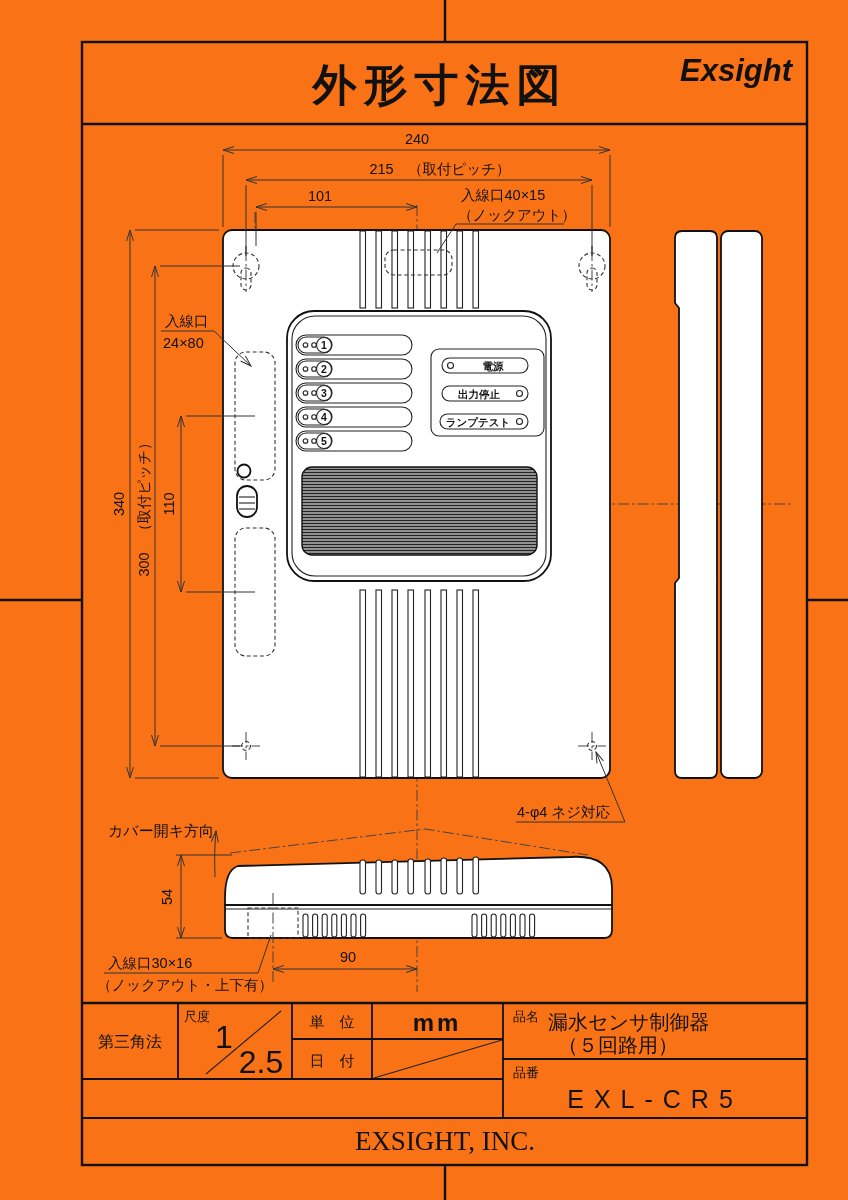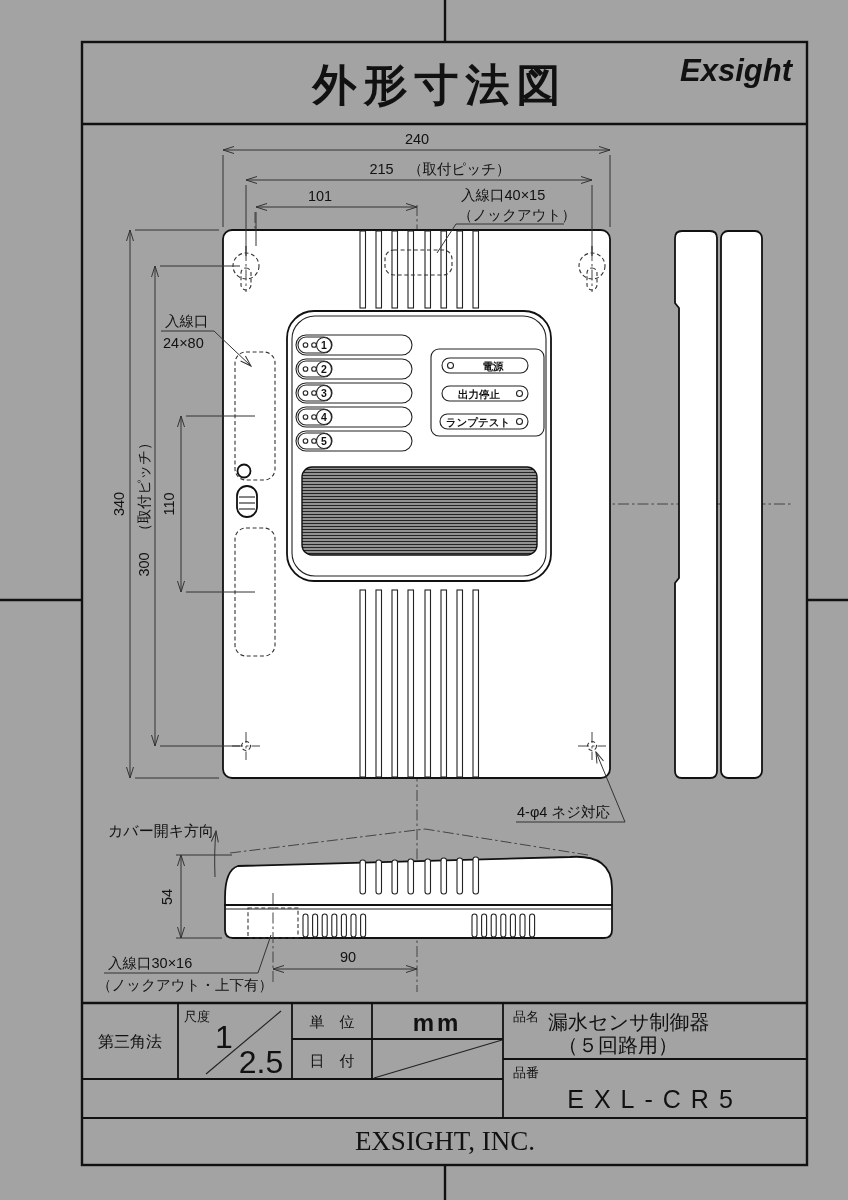--- a/index.html
+++ b/index.html
@@ -1,16 +1,16 @@
 <!DOCTYPE html>
 <html><head>
 <meta charset="utf-8">
 <style>
   html,body{margin:0;padding:0;background:#fff;}
-  .page{position:relative;width:848px;height:1200px;background:#a3a3a3;overflow:hidden;
+  .page{position:relative;width:848px;height:1200px;background:#f97316;overflow:hidden;
         font-family:"Liberation Sans", sans-serif;}
   svg{position:absolute;left:0;top:0;}
   svg text{fill:#111;font-family:"Liberation Sans", sans-serif;}
   .jp{font-family:"Liberation Sans", sans-serif;}
   .serif{font-family:"Liberation Serif", serif;}
   .thick{stroke:#111;stroke-width:2.4;fill:none;}
   .med{stroke:#111;stroke-width:1.8;fill:none;}
   .thin{stroke:#222;stroke-width:1.1;fill:none;}
   .dim{stroke:#333;stroke-width:1;fill:none;}
   .cl{stroke:#444;stroke-width:1;fill:none;stroke-dasharray:11 3 2.5 3;}

